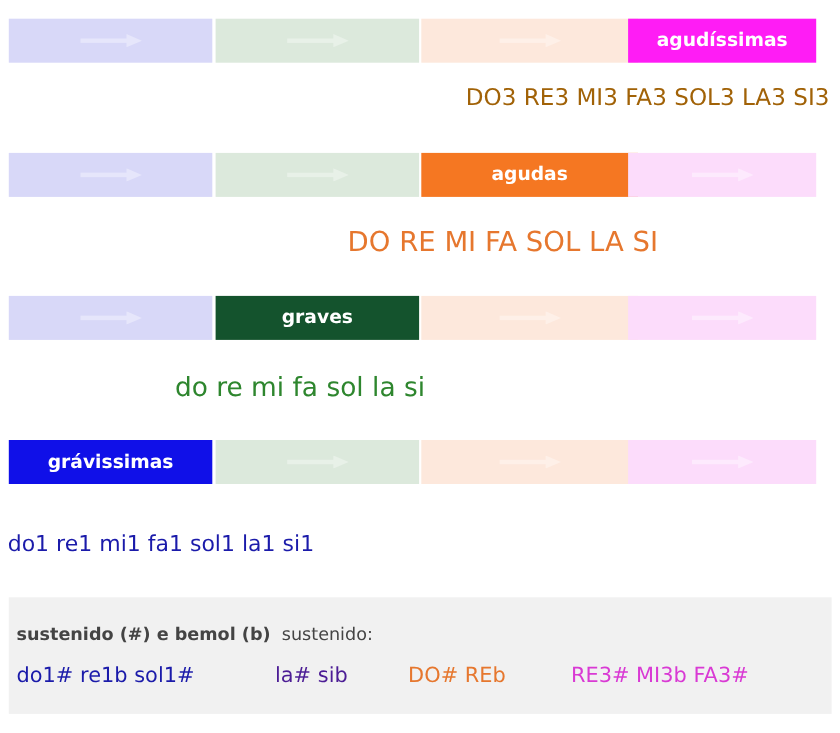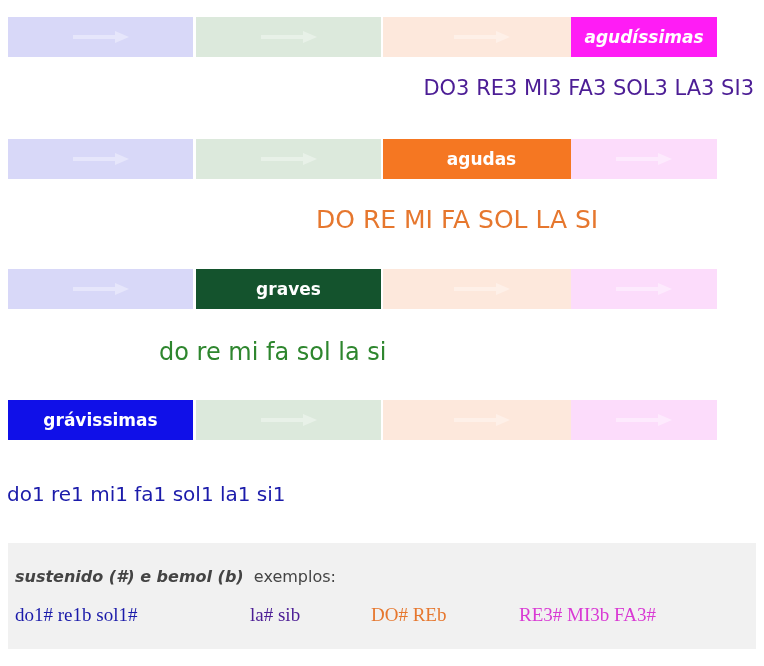--- a/index.html
+++ b/index.html
@@ -2,28 +2,28 @@
 <html><head>
 <meta charset="utf-8">
 <style>
   html,body{margin:0;padding:0;background:#ffffff;}
   body{width:764px;height:666px;position:relative;overflow:hidden;font-family:"DejaVu Sans","Liberation Sans",sans-serif;}
   .row{position:absolute;left:8px;width:748px;height:40px;}
   .cell{position:absolute;top:0;height:40px;display:flex;align-items:center;justify-content:center;font-weight:bold;font-size:17px;color:#fff;box-sizing:border-box;}
   .c0{left:0;width:185px;}
   .c1{left:188px;width:185px;}
   .c2{left:375px;width:197px;text-align:right;}
-  .c3{left:563px;width:146px;font-style:italic;}
+  .c3{left:563px;width:171px;}
   .arrow{display:block;width:56px;height:12px;}
   .notes{position:absolute;white-space:nowrap;}
   .examples{position:absolute;left:8px;top:543px;width:748px;height:106px;background:#f1f1f1;}
   .ex-title{position:absolute;left:7px;top:24px;font-size:16px;color:#444;}
-  .ex-title b{font-weight:bold;font-style:italic;}
+  .ex-title b{font-weight:bold;}
   .ex-line{position:absolute;left:7px;top:60px;font-size:19px;white-space:nowrap;}
-  .ex-line span{display:inline-block;font-family:Liberation Serif, serif;}
+  .ex-line span{display:inline-block;}
 </style>
 </head>
 <body>
 
 <div class="row" style="top:17px">
   <div class="cell c0" style="background:#d8d8f8">
     <svg class="arrow" viewBox="0 0 56 12">
         <rect x="0" y="4" width="44" height="4" fill="#e6e6fb"></rect>
         <polygon points="42,0 56,6 42,12" fill="#e6e6fb"></polygon>
       </svg>
@@ -37,21 +37,21 @@
   <div class="cell c2" style="background:#fde8dc">
     <svg class="arrow" viewBox="0 0 56 12">
         <rect x="0" y="4" width="44" height="4" fill="#fef0e8"></rect>
         <polygon points="42,0 56,6 42,12" fill="#fef0e8"></polygon>
       </svg>
   </div>
   <div class="cell c3" style="background:#ff1cf5">
     <span>agudíssimas</span>
   </div>
 </div>
-<div class="notes" style="right:10px;top:76px;font-size:21px;color:#4c1d95">DO3 RE3 MI3 FA3 SOL3 LA3 SI3</div>
+<div class="notes" style="right:10px;top:76px;font-size:21px;color:#a16207">DO3 RE3 MI3 FA3 SOL3 LA3 SI3</div>
 
 <div class="row" style="top:139px">
   <div class="cell c0" style="background:#d8d8f8">
     <svg class="arrow" viewBox="0 0 56 12">
         <rect x="0" y="4" width="44" height="4" fill="#e6e6fb"></rect>
         <polygon points="42,0 56,6 42,12" fill="#e6e6fb"></polygon>
       </svg>
   </div>
   <div class="cell c1" style="background:#dce9dc">
     <svg class="arrow" viewBox="0 0 56 12">
@@ -116,18 +116,18 @@
     <svg class="arrow" viewBox="0 0 56 12">
         <rect x="0" y="4" width="44" height="4" fill="#fdeafd"></rect>
         <polygon points="42,0 56,6 42,12" fill="#fdeafd"></polygon>
       </svg>
   </div>
 </div>
 <div class="notes" style="left:7px;top:482px;font-size:20px;color:#1b1baa">do1 re1 mi1 fa1 sol1 la1 si1</div>
 
 <div class="examples">
   <div class="ex-title">
-    <b>sustenido (#) e bemol (b)</b>&nbsp;&nbsp;<span>exemplos:</span>
+    <b>sustenido (#) e bemol (b)</b>&nbsp;&nbsp;<span>sustenido:</span>
   </div>
   <div class="ex-line">
     <span style="color:#1b1baa;width:235px">do1# re1b sol1#</span><span style="color:#4c1d95;width:121px">la# sib</span><span style="color:#e6772e;width:148px">DO# REb</span><span style="color:#d93ad4">RE3# MI3b FA3#</span>
   </div>
 </div>
 
 </body></html>

